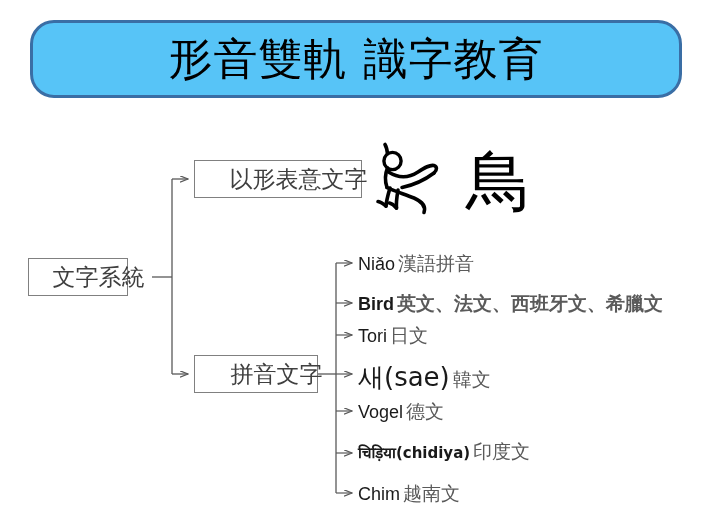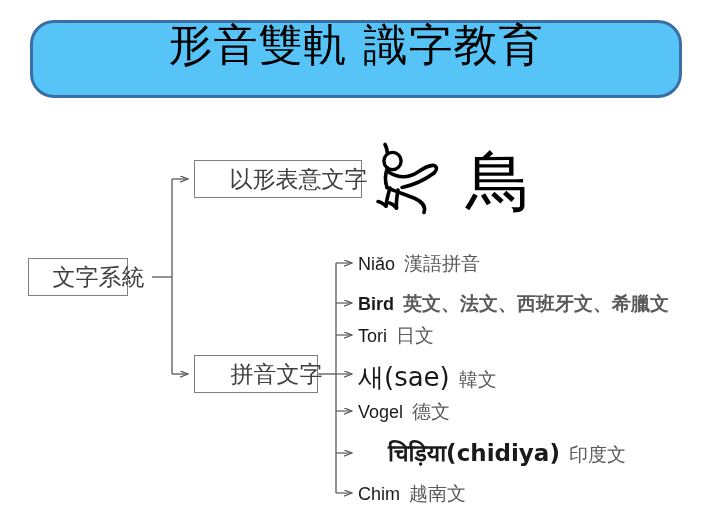--- a/index.html
+++ b/index.html
@@ -21,20 +21,21 @@
     position: absolute;
     left: 30px;
     top: 20px;
     width: 652px;
     height: 78px;
     box-sizing: border-box;
     background: #57C4F7;
     border: 3px solid #3A6EA5;
     border-radius: 24px;
     display: flex;
+    align-items: center;
     justify-content: center;
   }
   #title-text {
     font-family: "DejaVu Serif", "Liberation Serif", serif;
     font-size: 44px;
     line-height: 1;
     color: #000000;
     letter-spacing: 1px;
     white-space: nowrap;
   }
@@ -130,27 +131,26 @@
     background-image:
       linear-gradient(45deg, transparent 45%, #E03030 45%, #E03030 55%, transparent 55%),
       linear-gradient(-45deg, transparent 45%, #E03030 45%, #E03030 55%, transparent 55%);
     background-size: 4px 3px;
     background-repeat: repeat-x;
   }
   .lang-label {
     font-family: "DejaVu Serif", "Liberation Serif", serif;
     font-size: 19px;
     color: #5A5A5A;
-    margin-left: 9px;
+    margin-left: 3px;
   }
   .lang-item.devanagari .lang-name {
     font-family: "DejaVu Sans", sans-serif;
-    font-size: 23px;
+    font-size: 15px;
     font-weight: 600;
-    margin-left: 30px;
   }
   .lang-item.hangul .lang-name {
     font-family: "DejaVu Sans", sans-serif;
     font-size: 26px;
   }
 </style>
 </head>
 <body>
 
 <div id="title-banner">

